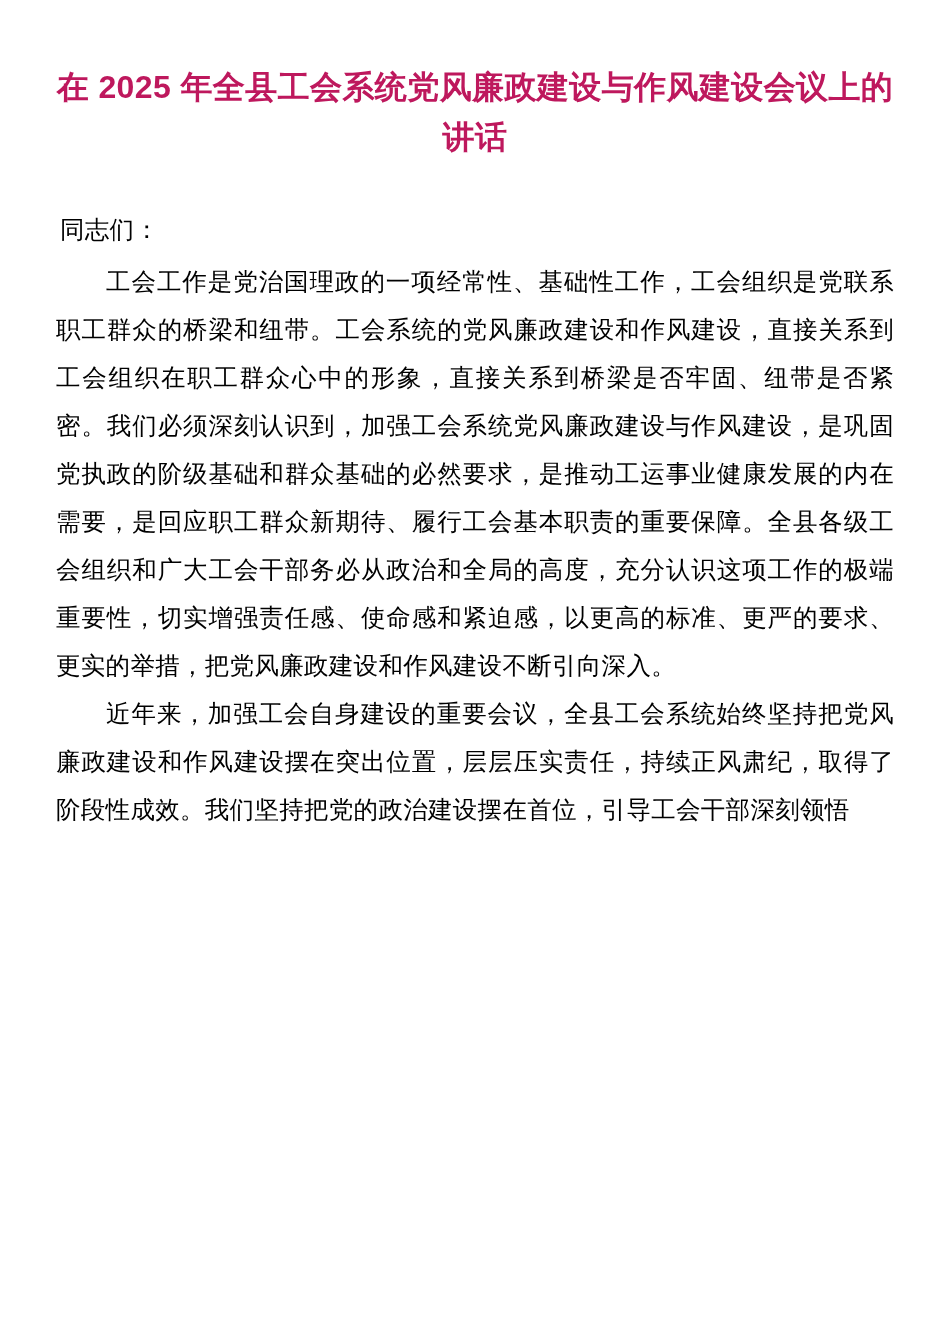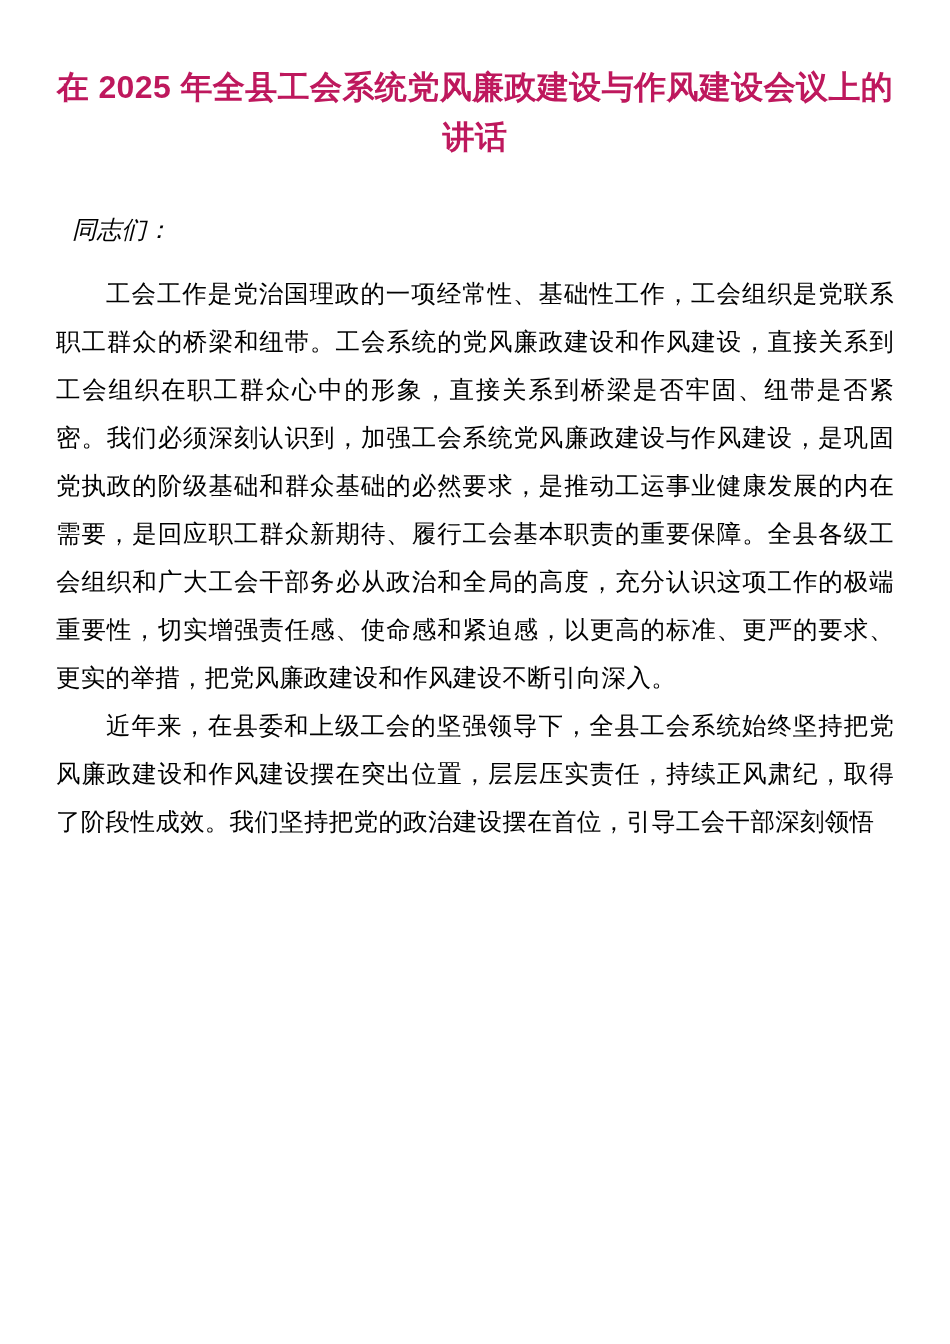--- a/index.html
+++ b/index.html
@@ -30,29 +30,28 @@
     letter-spacing: 0.4px;
     color: #be185d;
     word-break: break-all;
   }
 
   .body-block {
     margin-top: 44px;
   }
 
   .salutation {
-    margin: 16px;
+    margin: 4px;
     font-size: 24.5px;
     line-height: 48px;
     letter-spacing: 0.3px;
     text-align: justify;
     text-justify: inter-character;
     word-break: break-all;
     color: #000000;
-    font-style: italic;
   }
 
   .para {
     margin: 0;
     font-size: 24.5px;
     line-height: 48px;
     letter-spacing: 0.3px;
     text-indent: 50px;
     text-align: justify;
     text-justify: inter-character;
@@ -71,17 +70,17 @@
 
   <h1 class="doc-title">在 2025 年全县工会系统党风廉政建设与作风建设会议上的讲话</h1>
 
   <div class="body-block">
 
     <p class="salutation">同志们：</p>
 
 
     <p class="para">工会工作是党治国理政的一项经常性、基础性工作，工会组织是党联系职工群众的桥梁和纽带。工会系统的党风廉政建设和作风建设，直接关系到工会组织在职工群众心中的形象，直接关系到桥梁是否牢固、纽带是否紧密。我们必须深刻认识到，加强工会系统党风廉政建设与作风建设，是巩固党执政的阶级基础和群众基础的必然要求，是推动工运事业健康发展的内在需要，是回应职工群众新期待、履行工会基本职责的重要保障。全县各级工会组织和广大工会干部务必从政治和全局的高度，充分认识这项工作的极端重要性，切实增强责任感、使命感和紧迫感，以更高的标准、更严的要求、更实的举措，把党风廉政建设和作风建设不断引向深入。</p>
 
-    <p class="para">近年来，在县委和上级工会的坚强领导下，全县工会系统始终坚持把党风廉政建设和作风建设摆在突出位置，层层压实责任，持续正风肃纪，取得了阶段性成效。我们坚持把党的政治建设摆在首位，引导工会干部深刻领悟</p>
+    <p class="para">近年来，加强工会自身建设的重要会议，全县工会系统始终坚持把党风廉政建设和作风建设摆在突出位置，层层压实责任，持续正风肃纪，取得了阶段性成效。我们坚持把党的政治建设摆在首位，引导工会干部深刻领悟</p>
 
   </div>
 
 </div>
 
 </body></html>

